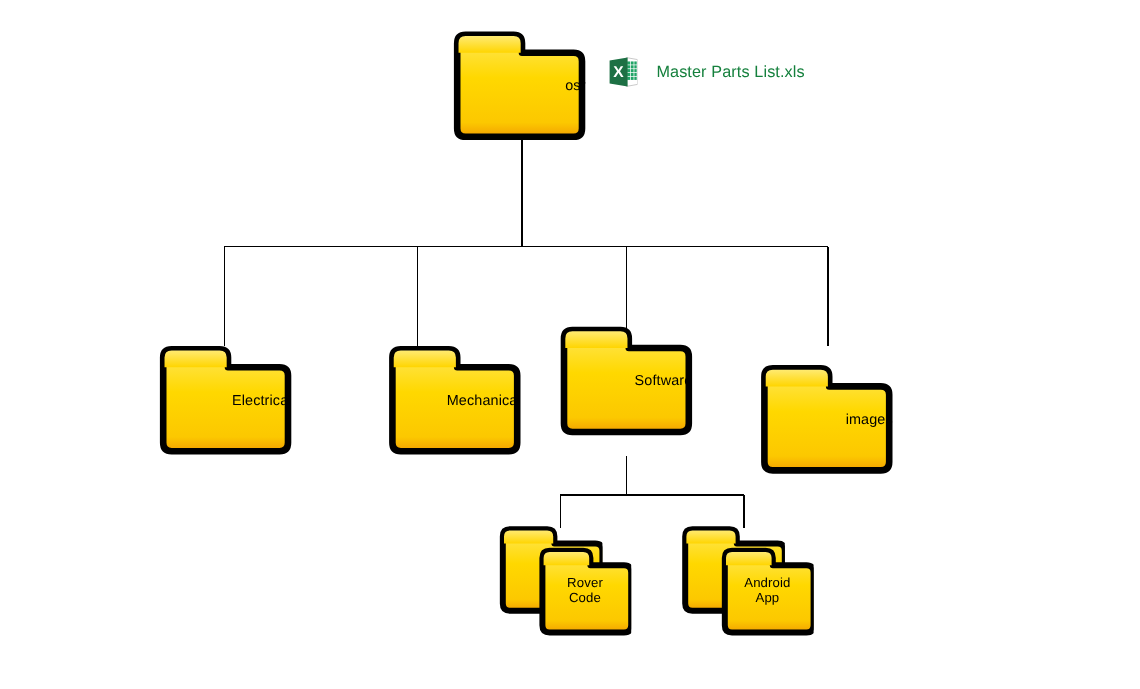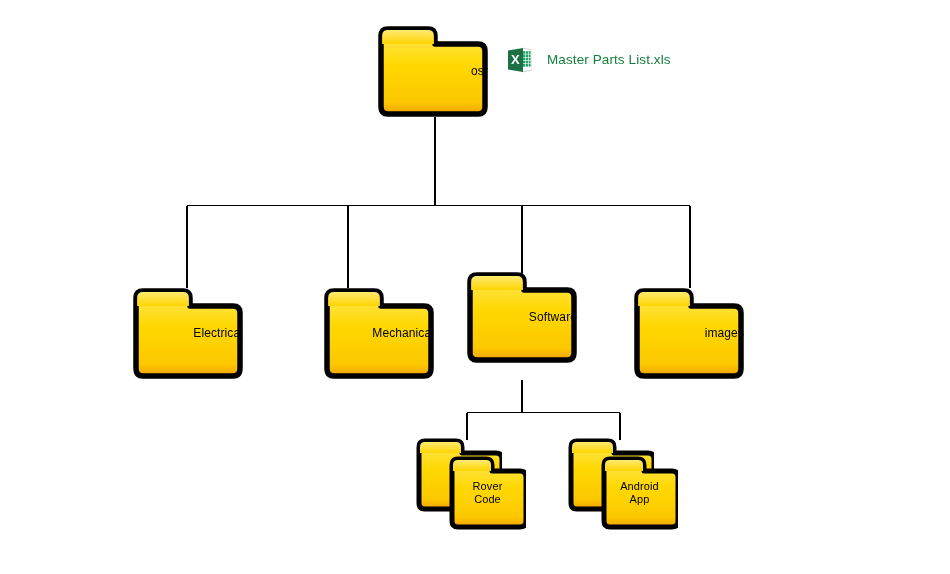--- a/index.html
+++ b/index.html
@@ -276,21 +276,21 @@
           </linearGradient>
         </defs>
         <path d="M3,10 q0,-7 7,-7 h40 q7,0 7,7 v8 h43 q7,0 7,7 v56 q0,7 -7,7 h-90 q-7,0 -7,-7 z" fill="url(#gSof)" stroke="#000" stroke-width="5.5" stroke-linejoin="round"></path>
         <path d="M3,10 q0,-7 7,-7 h40 q7,0 7,7 v8 h-54 z" fill="url(#gSofTab)"></path>
         <path d="M3,10 q0,-7 7,-7 h40 q7,0 7,7 v8 h43 q7,0 7,7 v56 q0,7 -7,7 h-90 q-7,0 -7,-7 z" fill="none" stroke="#000" stroke-width="2.2" stroke-linejoin="round"></path>
       </svg>
       <div class="folder-label">Software</div>
     </div>
   </div>
 
-  <div class="node" style="left:634px; top:288px;">
+  <div class="node" style="left:634px; top:304px;">
     <div class="folder">
       <svg width="110" height="92" viewBox="0 0 110 92">
         <defs>
           <linearGradient id="gImg" x1="0" y1="0" x2="0" y2="1">
             <stop offset="0%" stop-color="#ffe759"></stop>
               <stop offset="42%" stop-color="#ffd800"></stop>
             <stop offset="86%" stop-color="#fcc800"></stop>
               <stop offset="100%" stop-color="#f2a100"></stop>
           </linearGradient>
           <linearGradient id="gImgTab" x1="0" y1="0" x2="0" y2="1">

